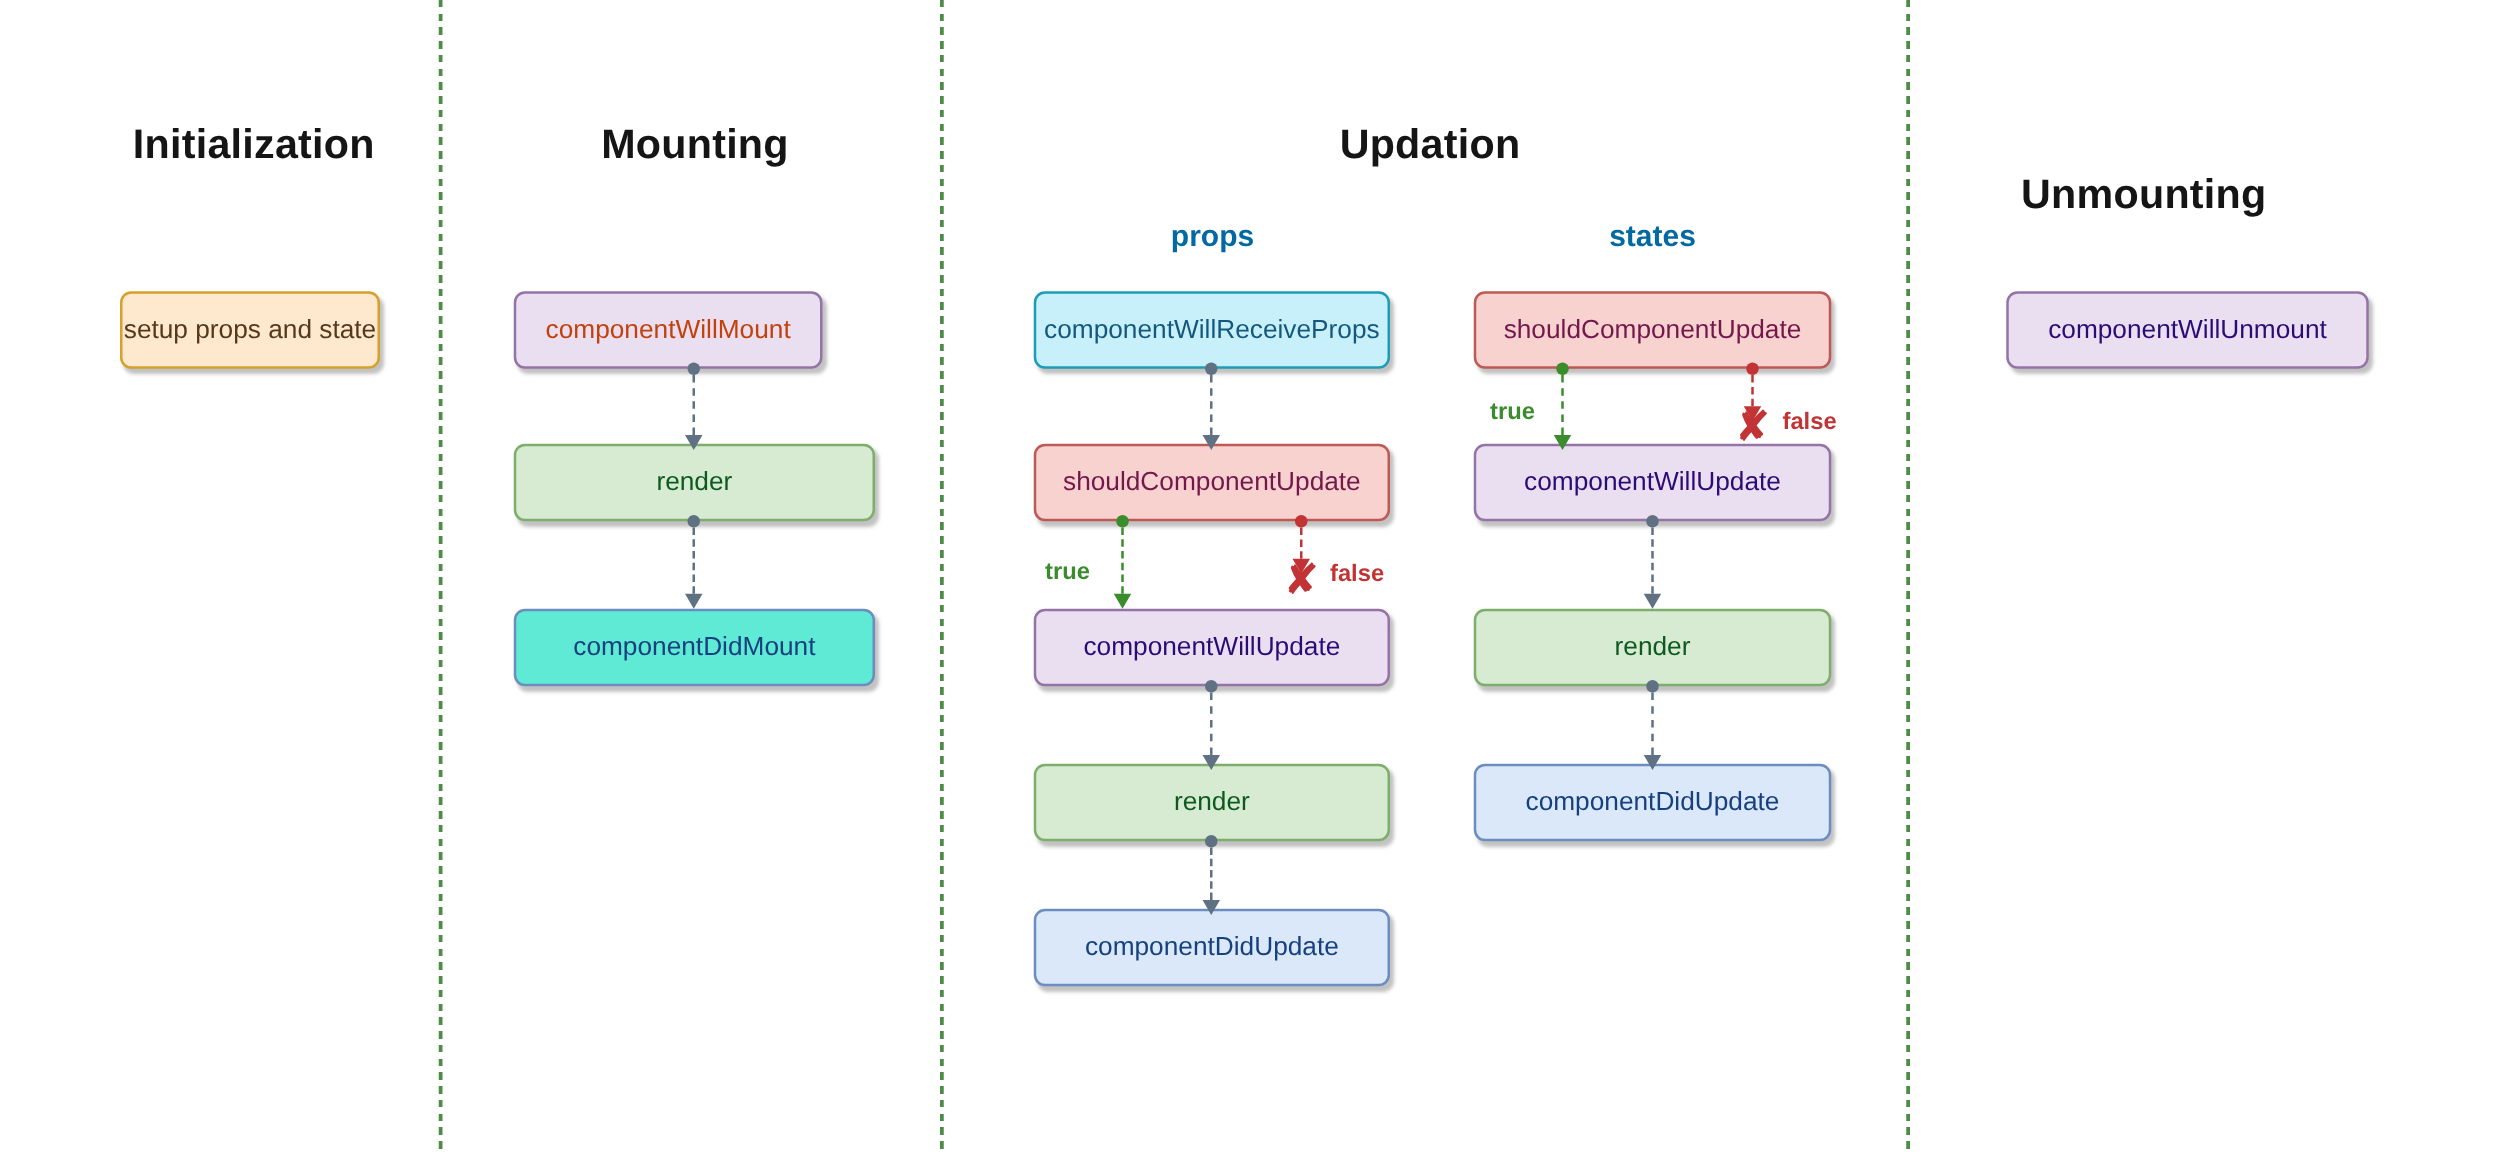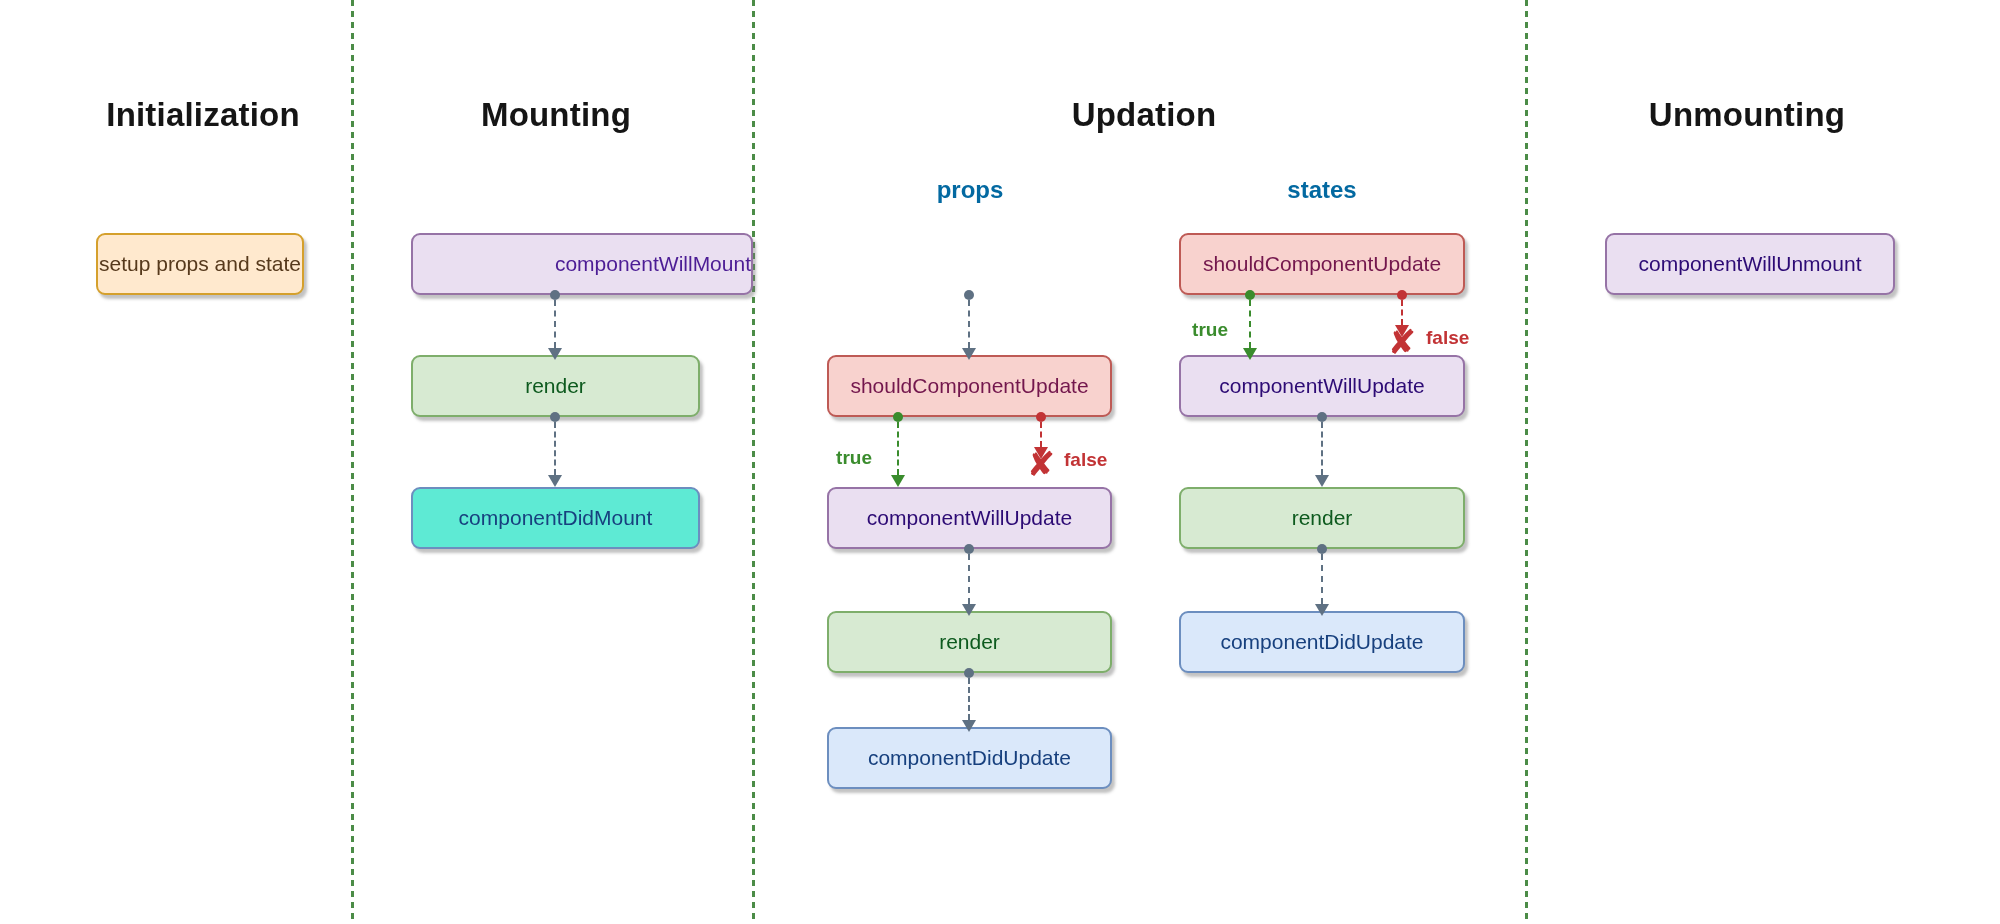--- a/index.html
+++ b/index.html
@@ -132,50 +132,53 @@
 
 <div id="canvas">
 
   <div class="separator" style="left:351px;"></div>
   <div class="separator" style="left:752px;"></div>
   <div class="separator" style="left:1525px;"></div>
 
   <div class="section-title" style="left:53px;">Initialization</div>
   <div class="section-title" style="left:406px;">Mounting</div>
   <div class="section-title" style="left:994px;">Updation</div>
-  <div class="section-title" style="left:1597px;">Unmounting</div>
+  <div class="section-title" style="left:1565px;margin-top:40px;">Unmounting</div>
 
   <div class="sub-title" style="left:870px;">props</div>
   <div class="sub-title" style="left:1222px;">states</div>
 
   <div class="node" style="left: 96px; top: 233px; width: 208px; background: rgb(255, 233, 206); border-color: rgb(213, 160, 44); color: rgb(86, 57, 28);">
     <span class="node-label">setup props and state</span>
   </div>
 
-  <div class="node" style="left: 411px; top: 233px; width: 342px; background: rgb(234, 223, 241); border-color: rgb(150, 115, 166); color: #4c1d95; justify-content: flex-end;">
+  <div class="node" style="left: 411px; top: 233px; width: 247px; background: rgb(234, 223, 241); border-color: rgb(150, 115, 166); color: #c2410c;">
     <span class="node-label">componentWillMount</span>
   </div>
   <div class="node" style="left: 411px; top: 355px; width: 289px; background: rgb(215, 234, 210); border-color: rgb(126, 174, 107); color: rgb(13, 90, 30);">
     <span class="node-label">render</span>
   </div>
   <div class="node" style="left: 411px; top: 487px; width: 289px; background: #5eead4; border-color: rgb(108, 142, 191); color: rgb(23, 64, 126);">
     <span class="node-label">componentDidMount</span>
   </div>
 
   <div class="connector slate" style="left:548px; top:290px; height:70px;">
     <span class="dot"></span>
     <span class="line"></span>
     <span class="arrowhead"></span>
   </div>
   <div class="connector slate" style="left:548px; top:412px; height:75px;">
     <span class="dot"></span>
     <span class="line"></span>
     <span class="arrowhead"></span>
   </div>
 
+  <div class="node" style="left: 827px; top: 233px; width: 285px; background: rgb(199, 240, 251); border-color: rgb(29, 156, 183); color: rgb(20, 89, 125);">
+    <span class="node-label">componentWillReceiveProps</span>
+  </div>
   <div class="node" style="left: 827px; top: 355px; width: 285px; background: rgb(248, 210, 206); border-color: rgb(190, 90, 85); color: rgb(115, 23, 77);">
     <span class="node-label">shouldComponentUpdate</span>
   </div>
   <div class="node" style="left: 827px; top: 487px; width: 285px; background: rgb(234, 223, 241); border-color: rgb(150, 115, 166); color: rgb(45, 11, 117);">
     <span class="node-label">componentWillUpdate</span>
   </div>
   <div class="node" style="left: 827px; top: 611px; width: 285px; background: rgb(215, 234, 210); border-color: rgb(126, 174, 107); color: rgb(13, 90, 30);">
     <span class="node-label">render</span>
   </div>
   <div class="node" style="left: 827px; top: 727px; width: 285px; background: rgb(218, 232, 250); border-color: rgb(108, 142, 191); color: rgb(23, 64, 126);">

